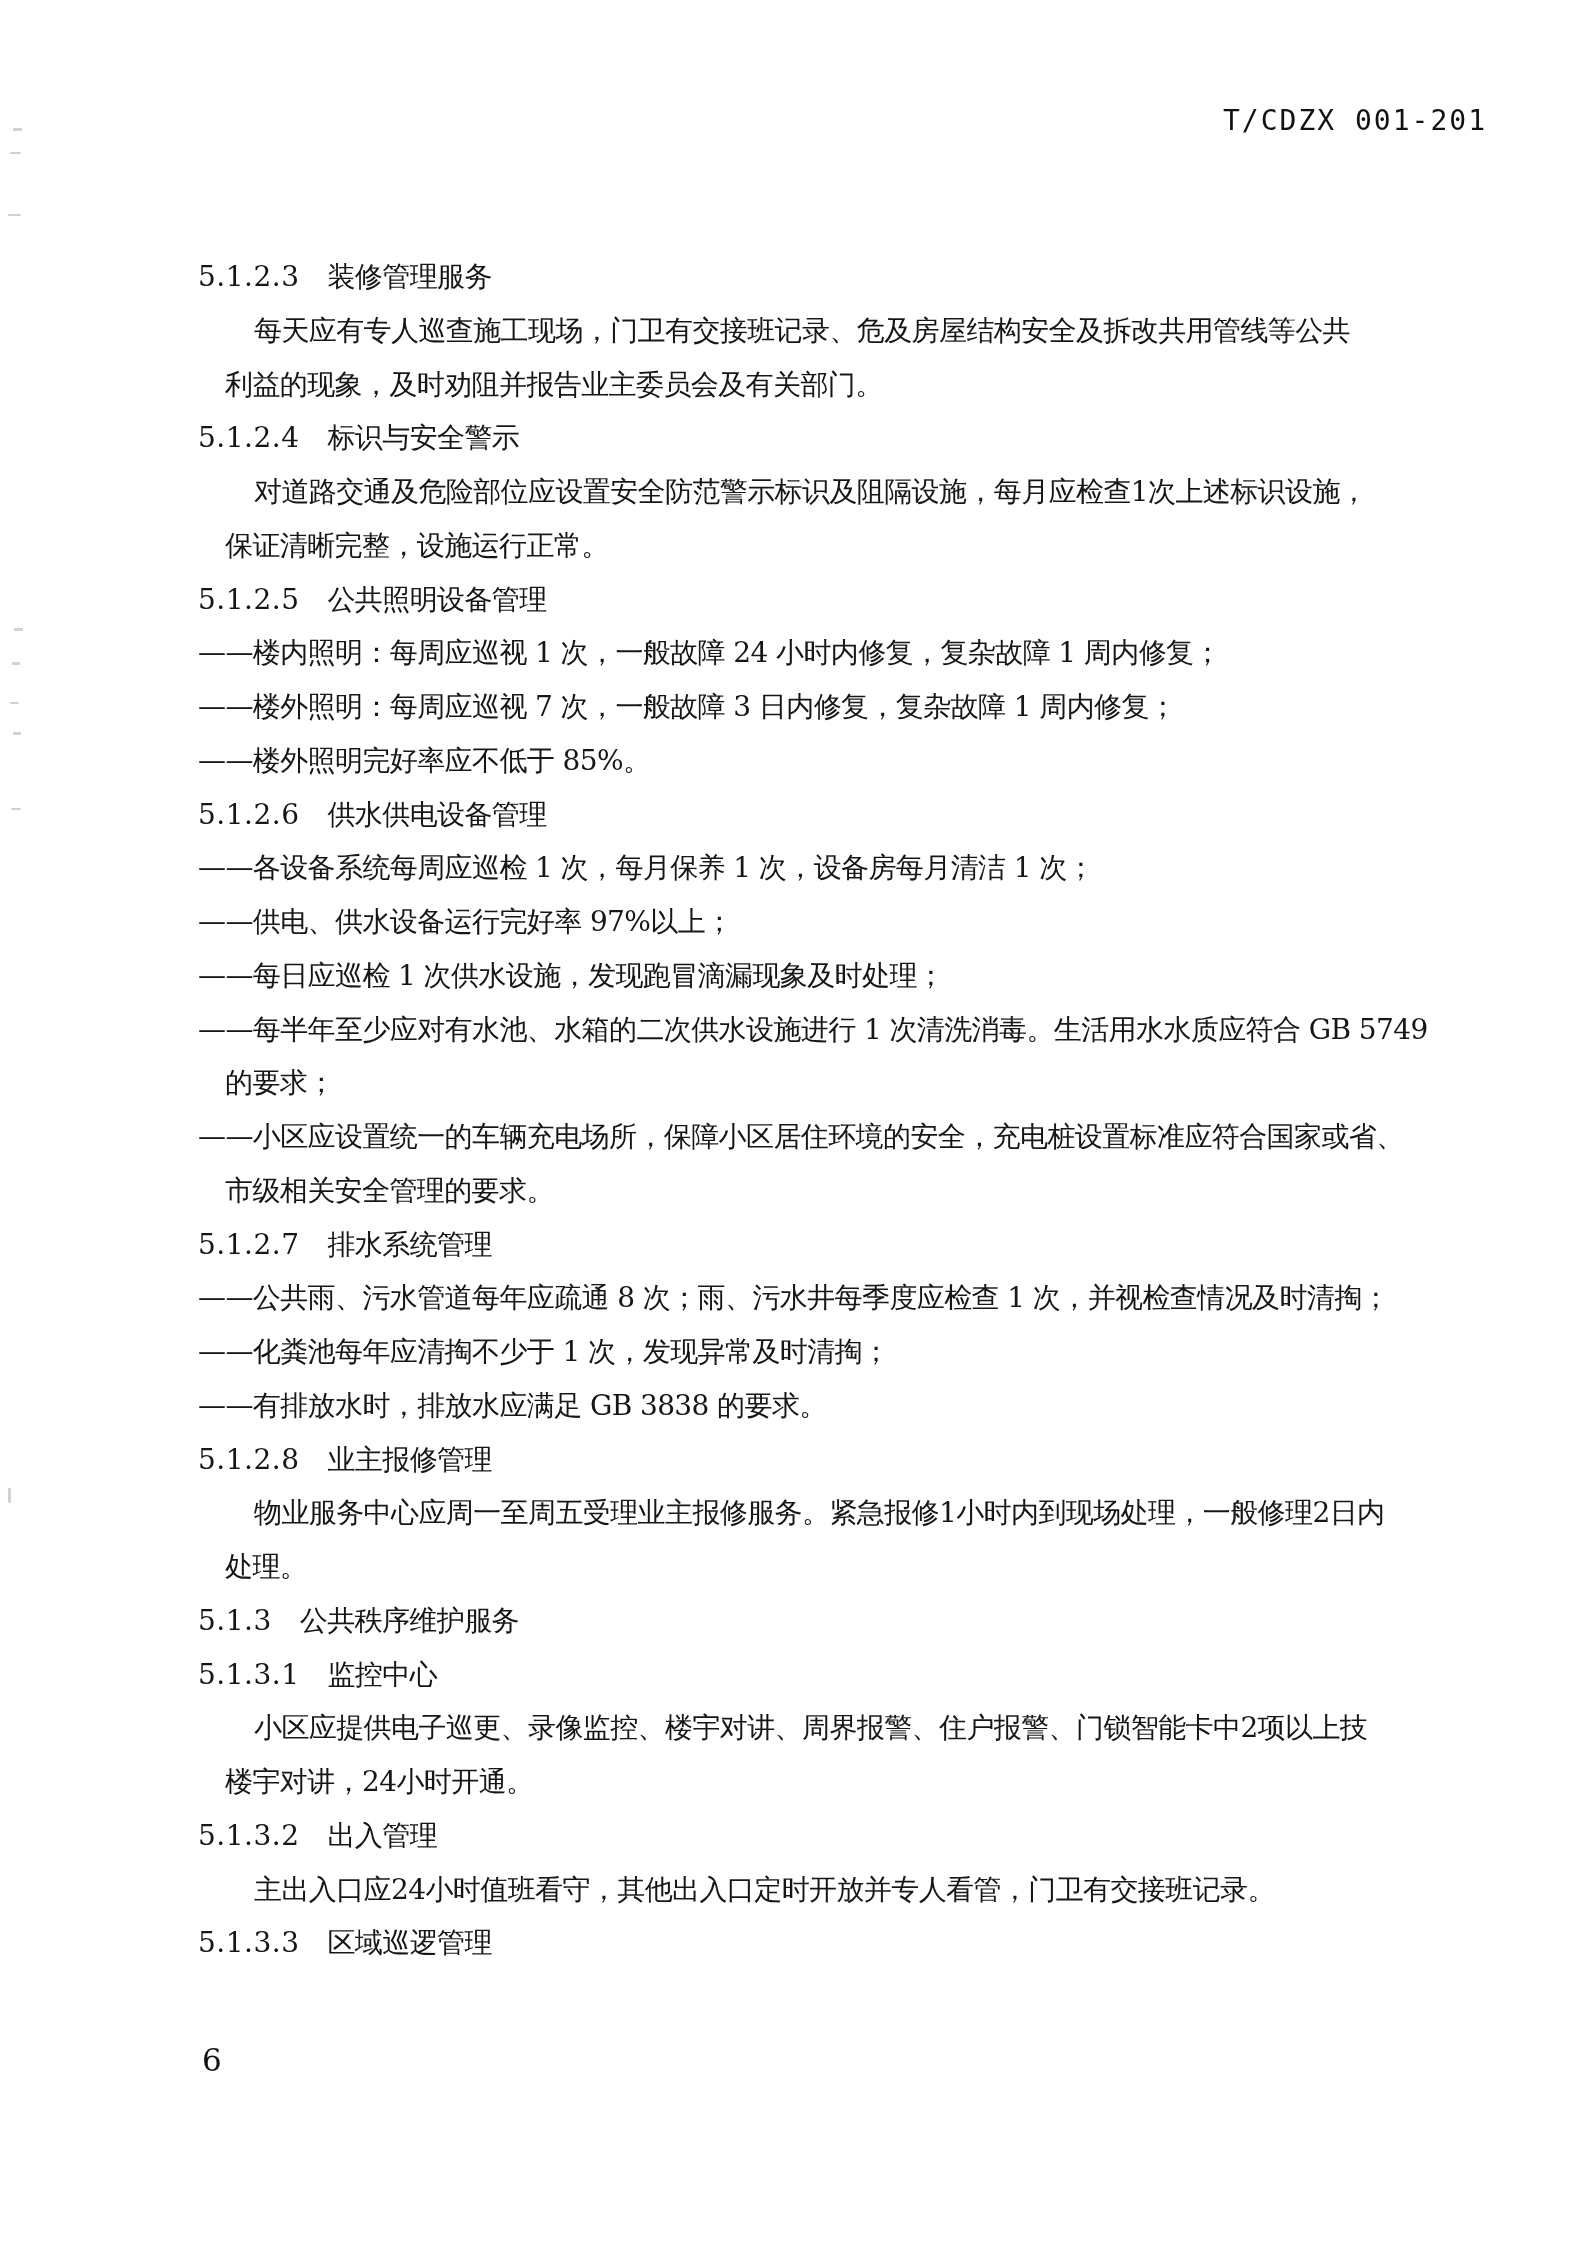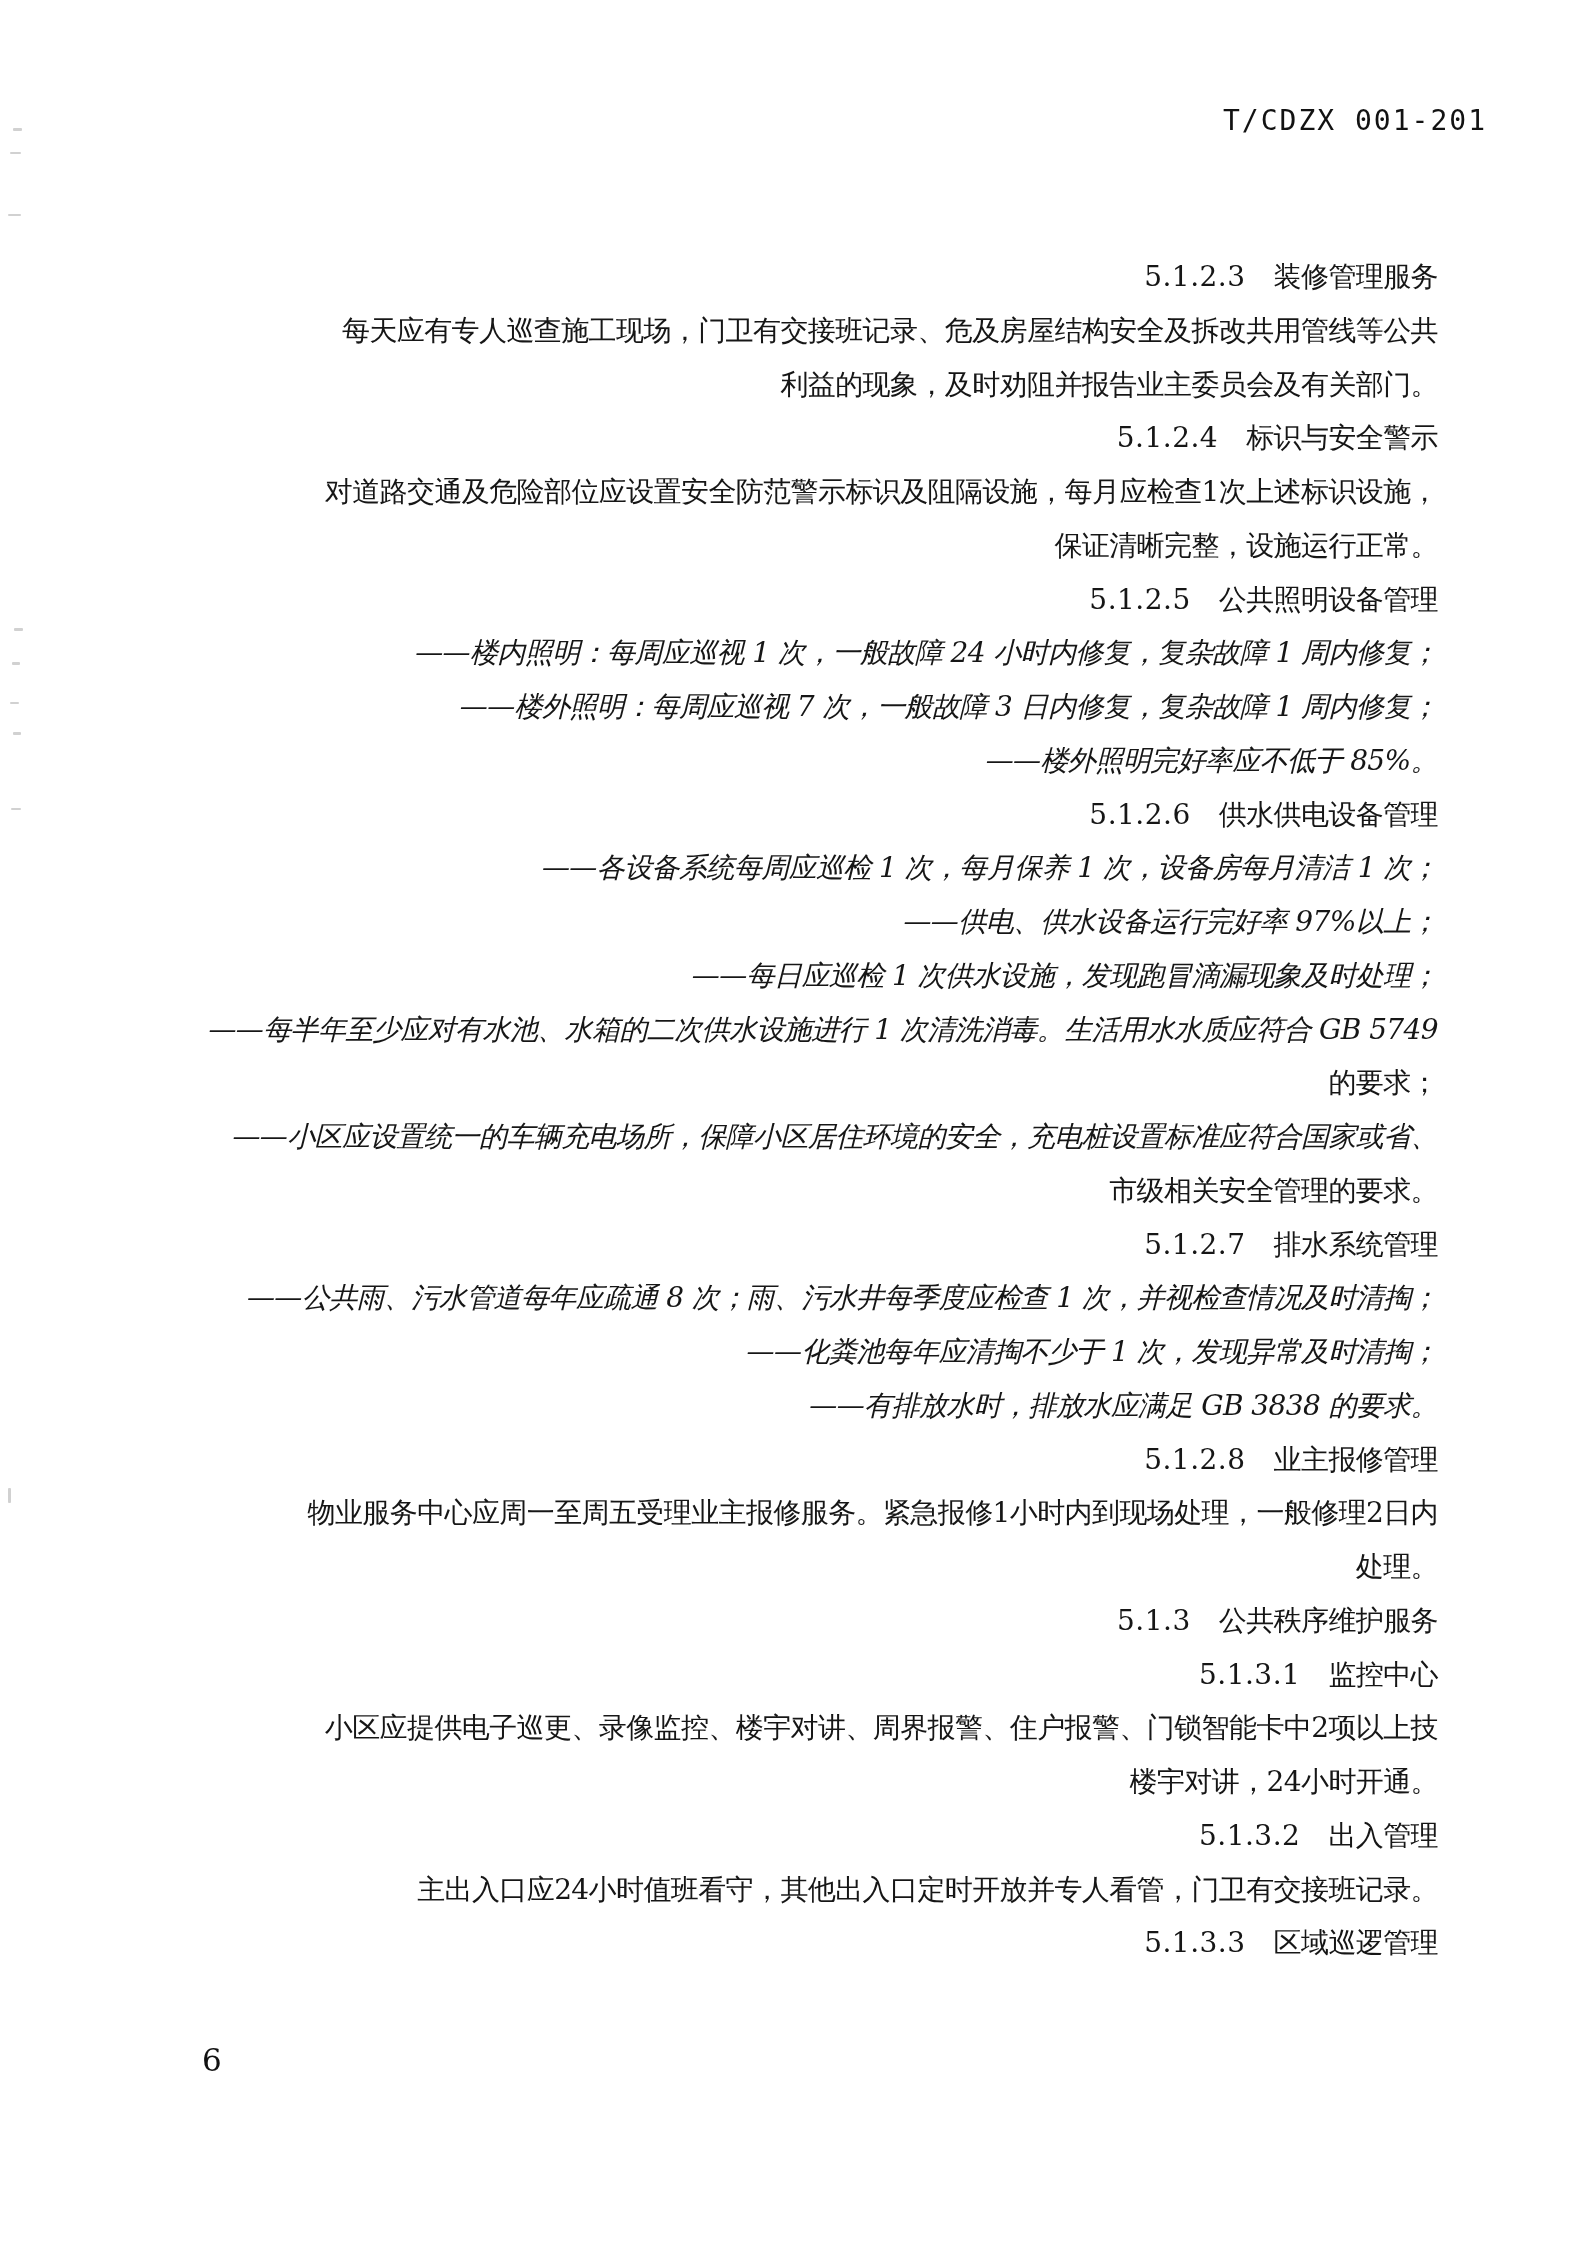--- a/index.html
+++ b/index.html
@@ -30,25 +30,24 @@
     top: 250px;
     left: 198px;
     width: 1240px;
   }
   .line {
     height: 53.75px;
     line-height: 53.75px;
     font-size: 28px;
     letter-spacing: -0.6px;
     white-space: nowrap;
-    text-align: right;
   }
   .line.para  { text-indent: 56px; }
   .line.cont  { text-indent: 0; margin-left: 27px; }
-  .line.dash  { text-indent: 0; font-style: italic; }
+  .line.dash  { text-indent: 0; }
   .line.heading .hnum  { display: inline-block; margin-right: 28px; letter-spacing: 0.5px; }
   .page-number {
     position: absolute;
     top: 2042px;
     left: 202px;
     font-size: 31px;
     color: #121212;
   }
   
   .artifact {

